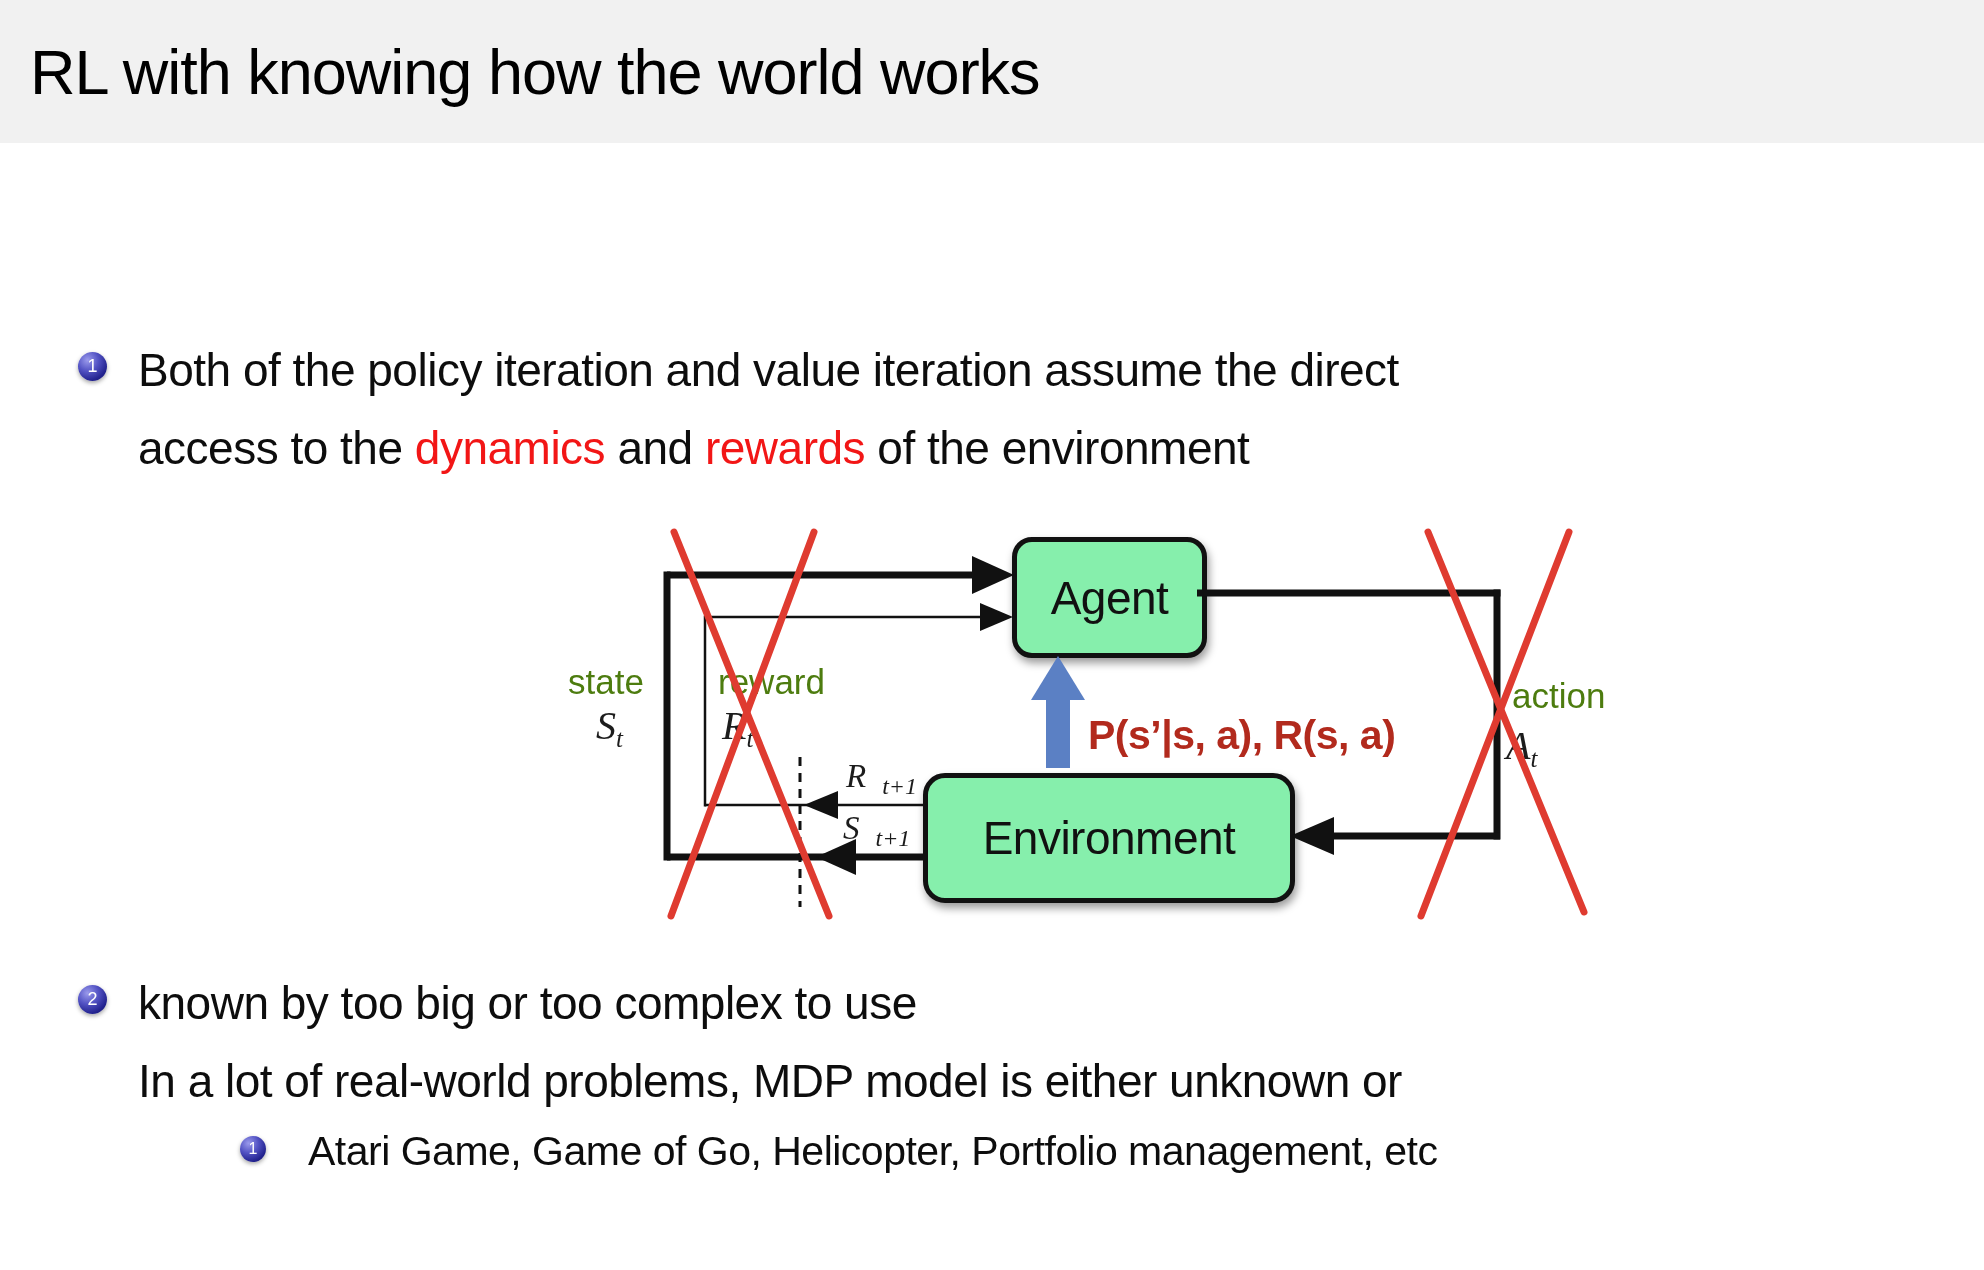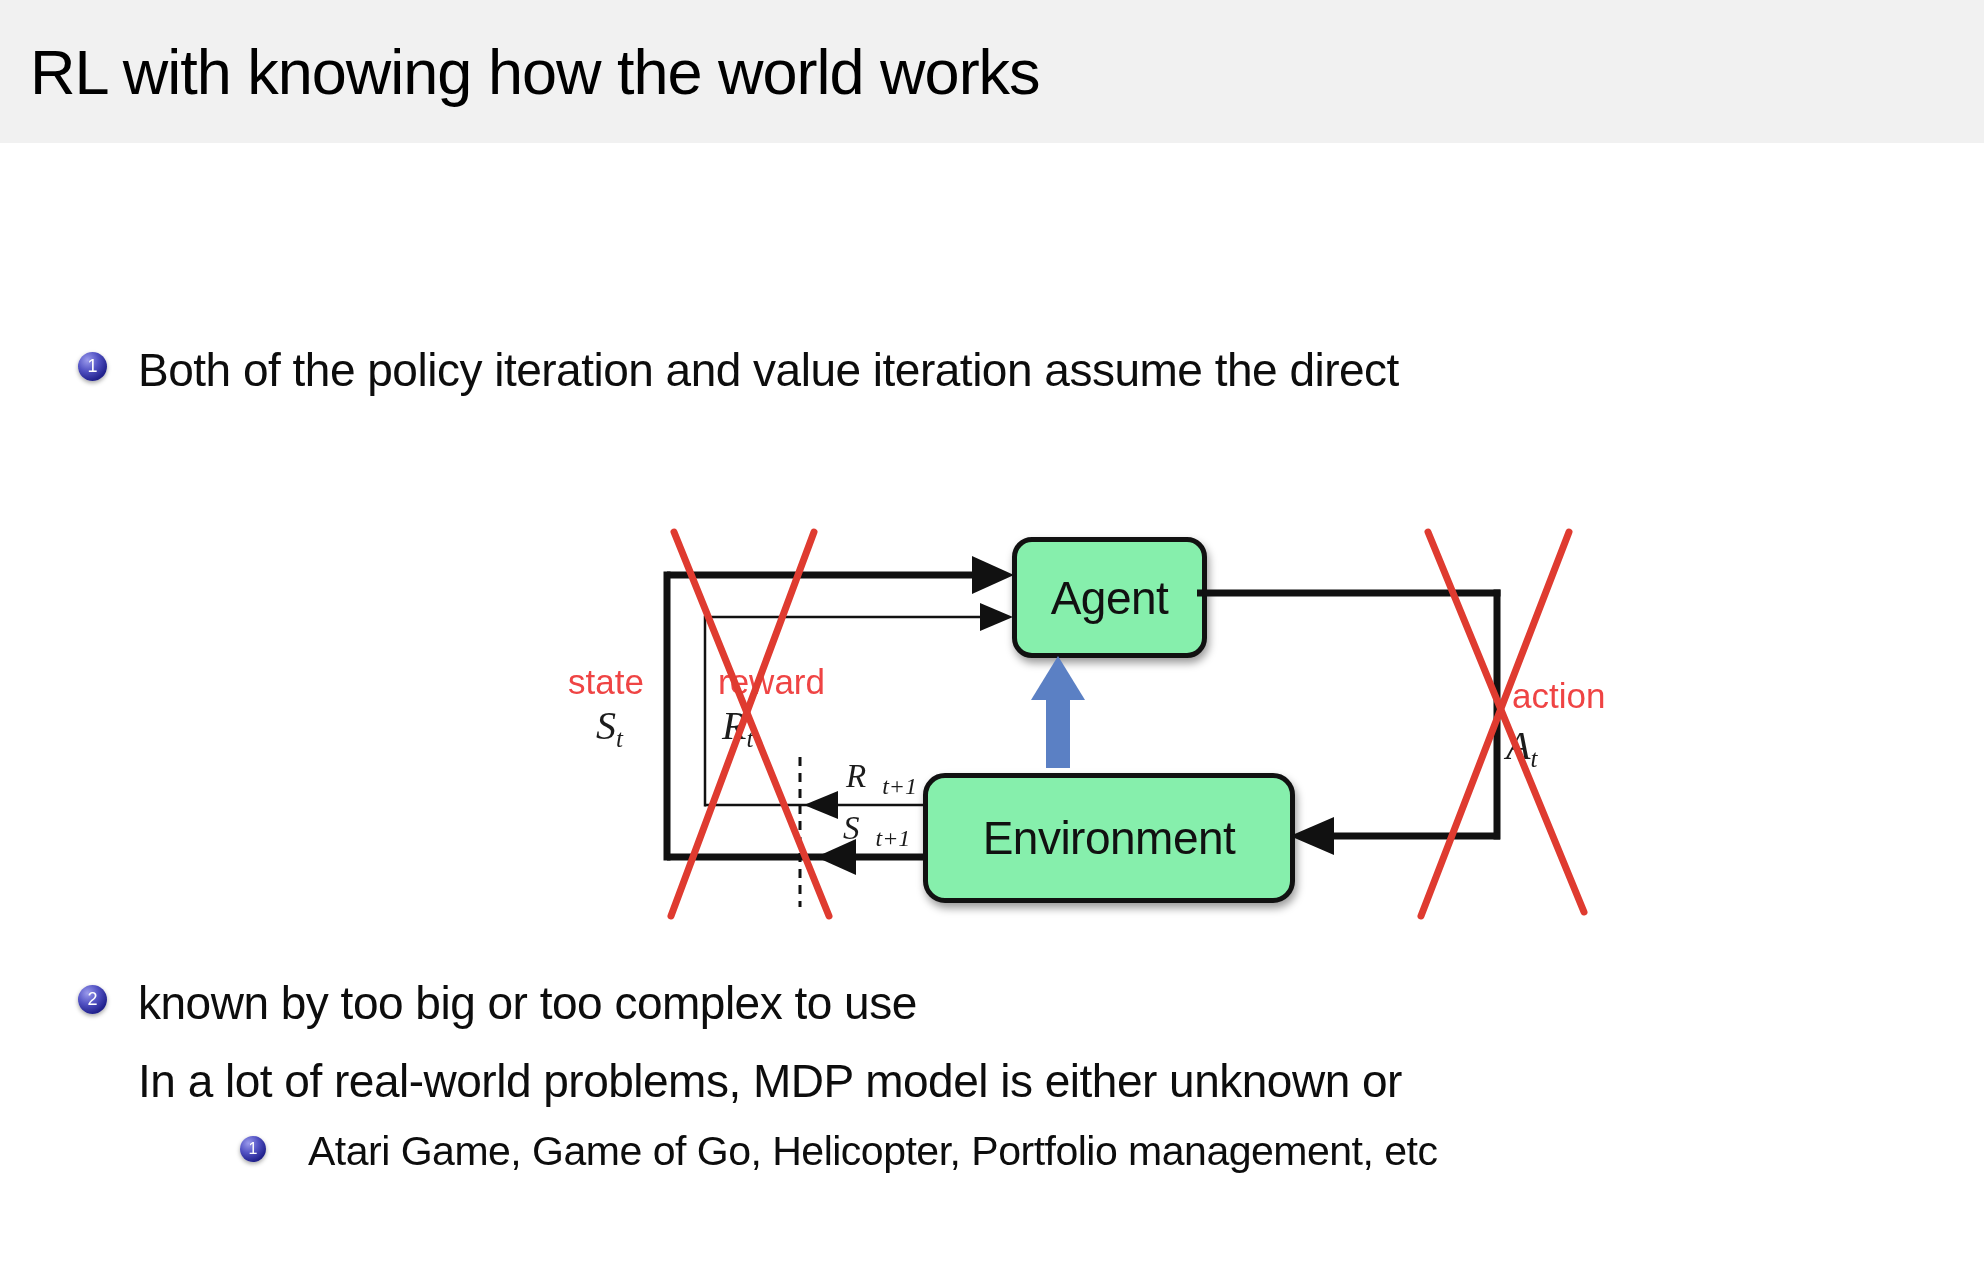--- a/index.html
+++ b/index.html
@@ -38,21 +38,21 @@
   .dg-svg { position:absolute; left:0; top:0; z-index:3; pointer-events:none; }
   .box {
     position:absolute; z-index:2; background:#86efac; border:5px solid #111;
     display:flex; align-items:center; justify-content:center;
     font-size:46px; color:#111; letter-spacing:-0.5px;
     box-shadow:2px 5px 9px rgba(0,0,0,.40);
   }
   .box.agent { left:1012px; top:537px; width:185px; height:111px; border-radius:20px; }
   .box.env   { left:923px;  top:773px; width:362px; height:120px; border-radius:22px; }
 
-  .dlabel { position:absolute; z-index:1; font-size:35px; color:#ef4444; white-space:nowrap; }
+  .dlabel { position:absolute; z-index:1; font-size:35px; color:#4d7c0f; white-space:nowrap; }
   .sym {
     position:absolute; z-index:1; white-space:nowrap;
     font-family:Liberation Serif, serif; font-style:italic; color:#1c1c1c;
   }
   .sym .main { font-size:40px; }
   .sym .sub  { font-size:25px; vertical-align:-8px; }
   .sym.small .main { font-size:33px; }
   .sym.small .sub  { font-size:24px; vertical-align:-7px;margin-left:16px; }
   .formula {
     position:absolute; z-index:1; font-size:41px; font-weight:bold;
@@ -64,20 +64,21 @@
 
 <div class="slide">
 
   <div class="header">
     <div class="title">RL with knowing how the world works</div>
   </div>
 
   <div class="ball big" style="left:78px; top:352px;">1</div>
   <div class="btext" style="left:138px; top:331px;">
     <div>Both of the policy iteration and value iteration assume the direct</div>
+    <div><span>access to the </span><span class="alert">dynamics</span><span> and </span><span class="alert">rewards</span><span> of the environment</span></div>
   </div>
 
   <svg class="dg-svg" width="1984" height="1270" viewBox="0 0 1984 1270">
 
     <line x1="667" y1="575" x2="992" y2="575" stroke="#111" stroke-width="7"></line>
     <polygon points="1014,575 972,556 972,594" fill="#111"></polygon>
     <line x1="667" y1="571.5" x2="667" y2="860.5" stroke="#111" stroke-width="7"></line>
     <line x1="667" y1="857" x2="923" y2="857" stroke="#111" stroke-width="7"></line>
     <polygon points="816,857 856,839 856,875" fill="#111"></polygon>
 
@@ -126,20 +127,21 @@
   </div>
   <div class="sym small" style="left:843px; top:810px;">
     <span class="main">S</span><span class="sub">t+1</span>
   </div>
 
   <div class="dlabel" style="left:1512px; top:676px;">action</div>
   <div class="sym" style="left:1506px; top:722px;">
     <span class="main">A</span><span class="sub">t</span>
   </div>
 
+  <div class="formula" style="left:1088px; top:712px;">P(s’|s, a), R(s, a)</div>
 
   <div class="ball big" style="left:78px; top:985px;">2</div>
   <div class="btext" style="left:138px; top:964px;">
     <div>known by too big or too complex to use</div>
     <div>In a lot of real-world problems, MDP model is either unknown or</div>
   </div>
 
   <div class="ball small" style="left:240px; top:1136px;">1</div>
   <div class="subtext" style="left:308px; top:1126px;">Atari Game, Game of Go, Helicopter, Portfolio management, etc</div>
 

